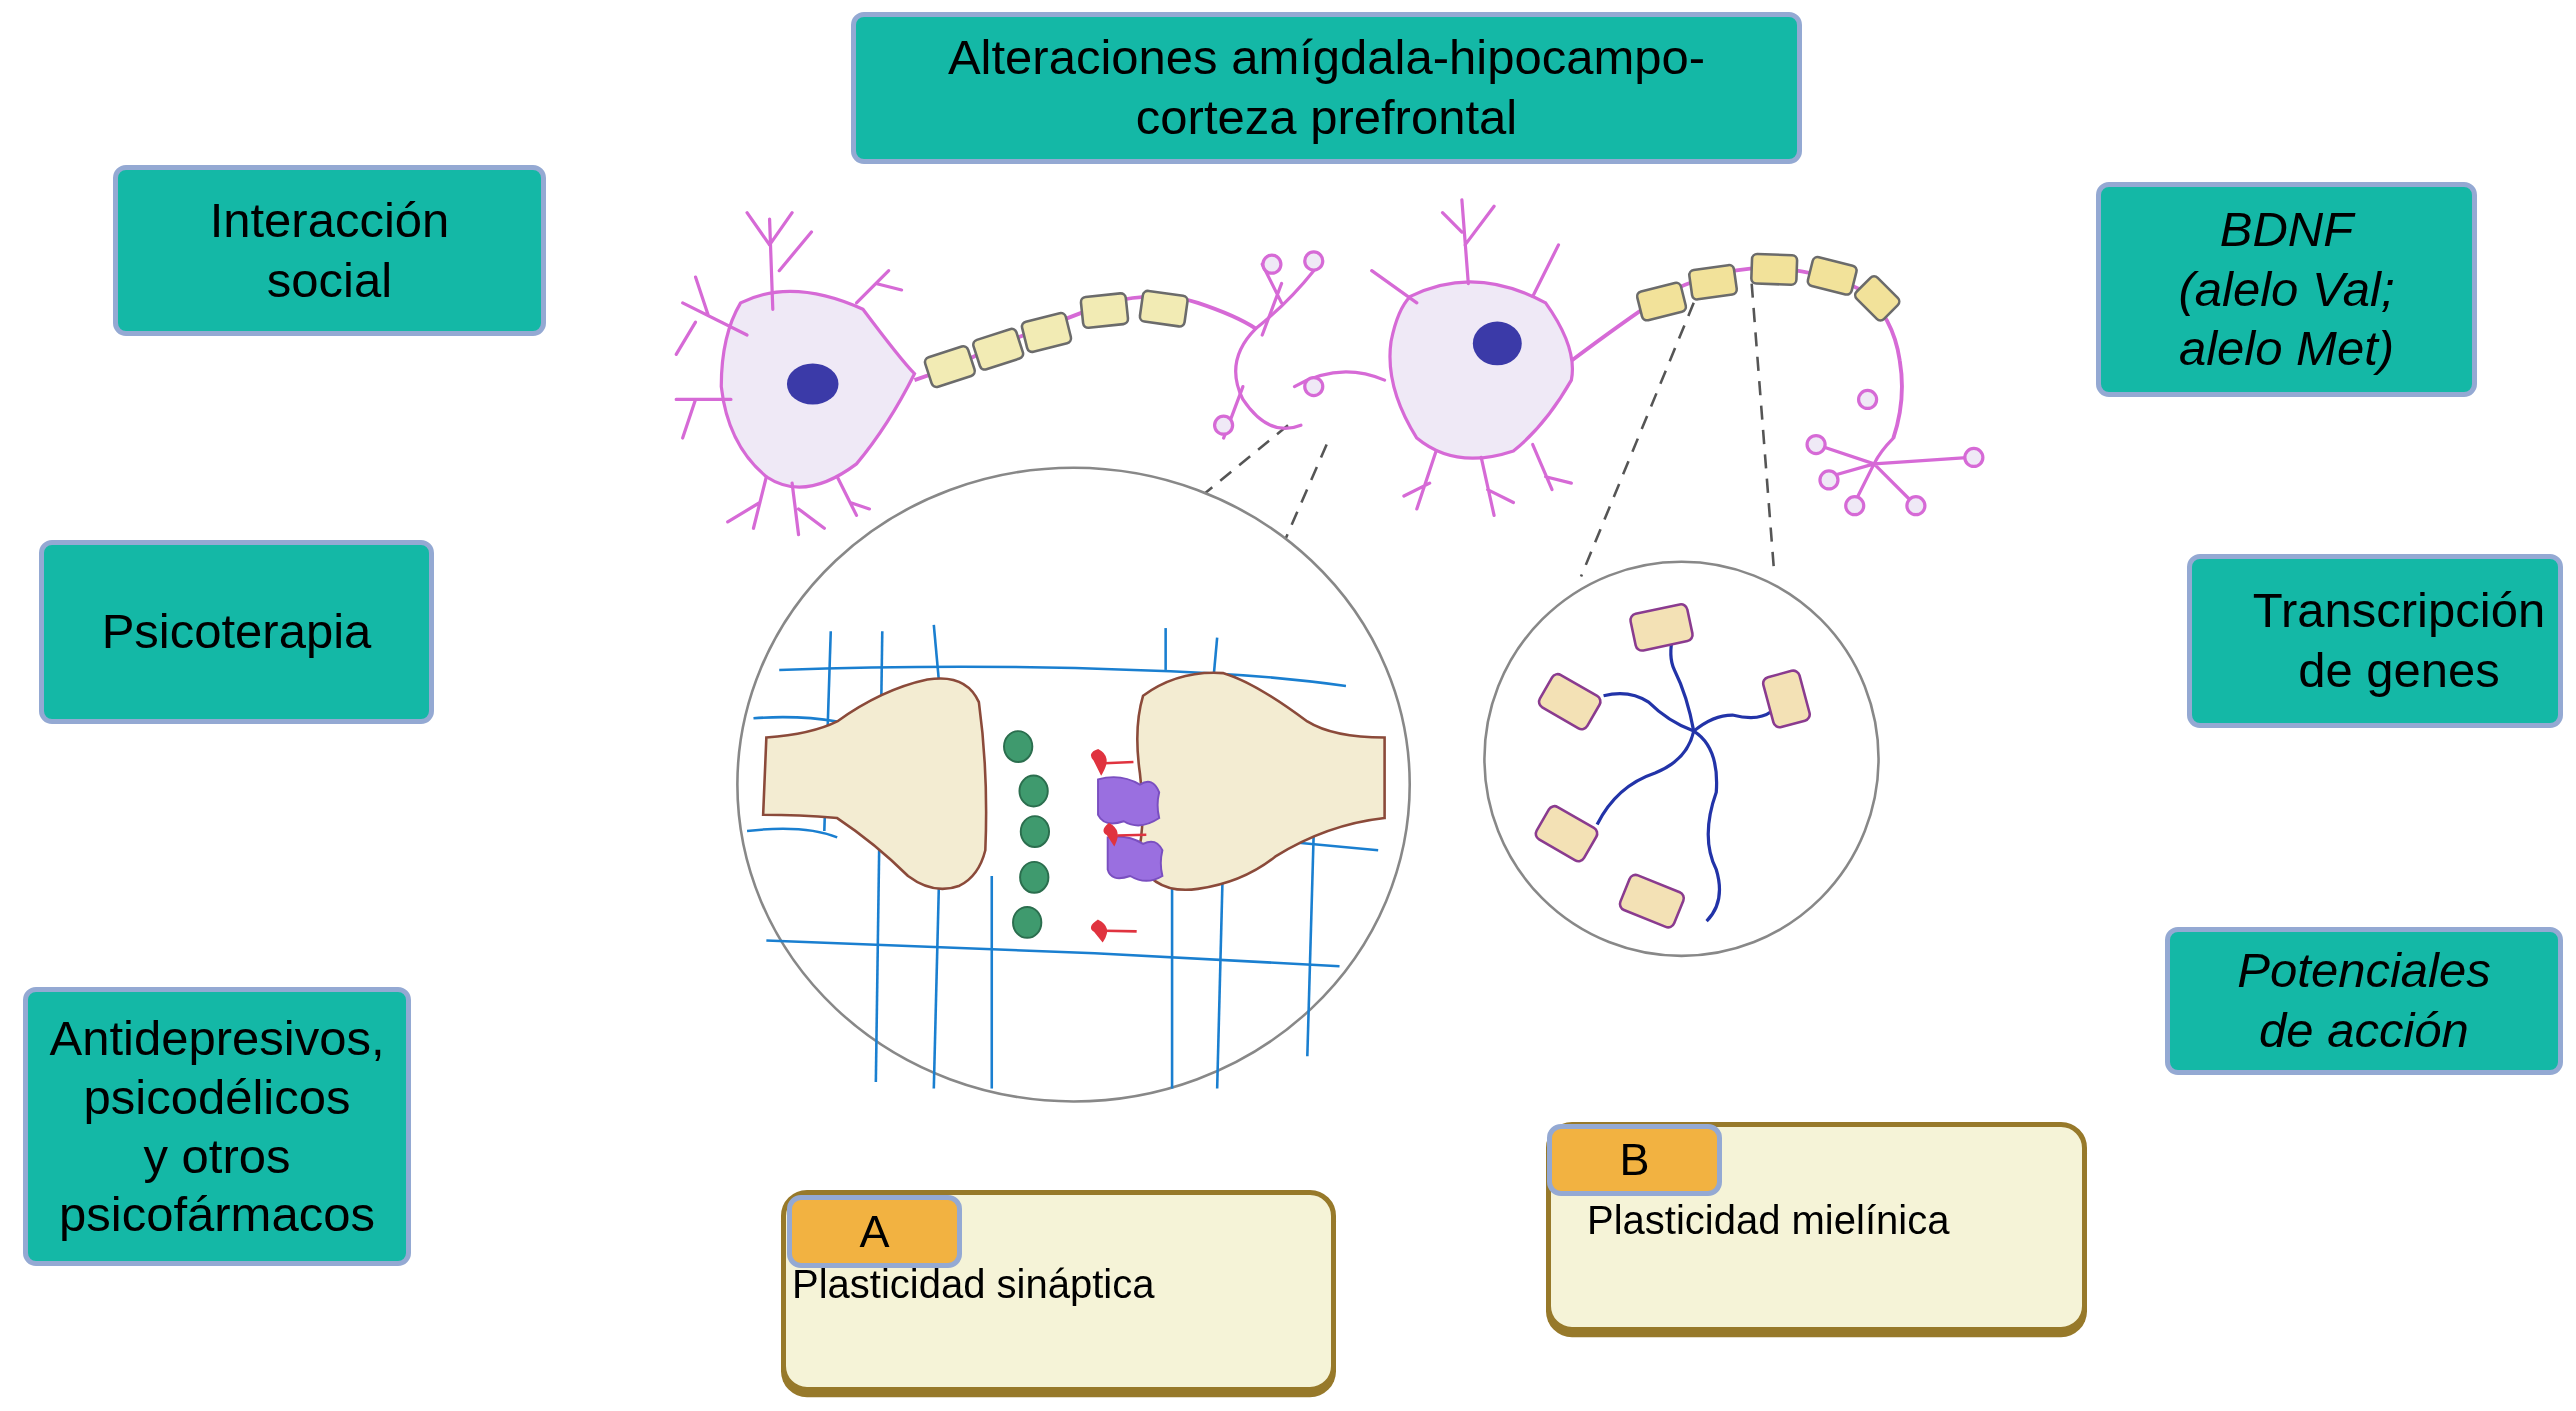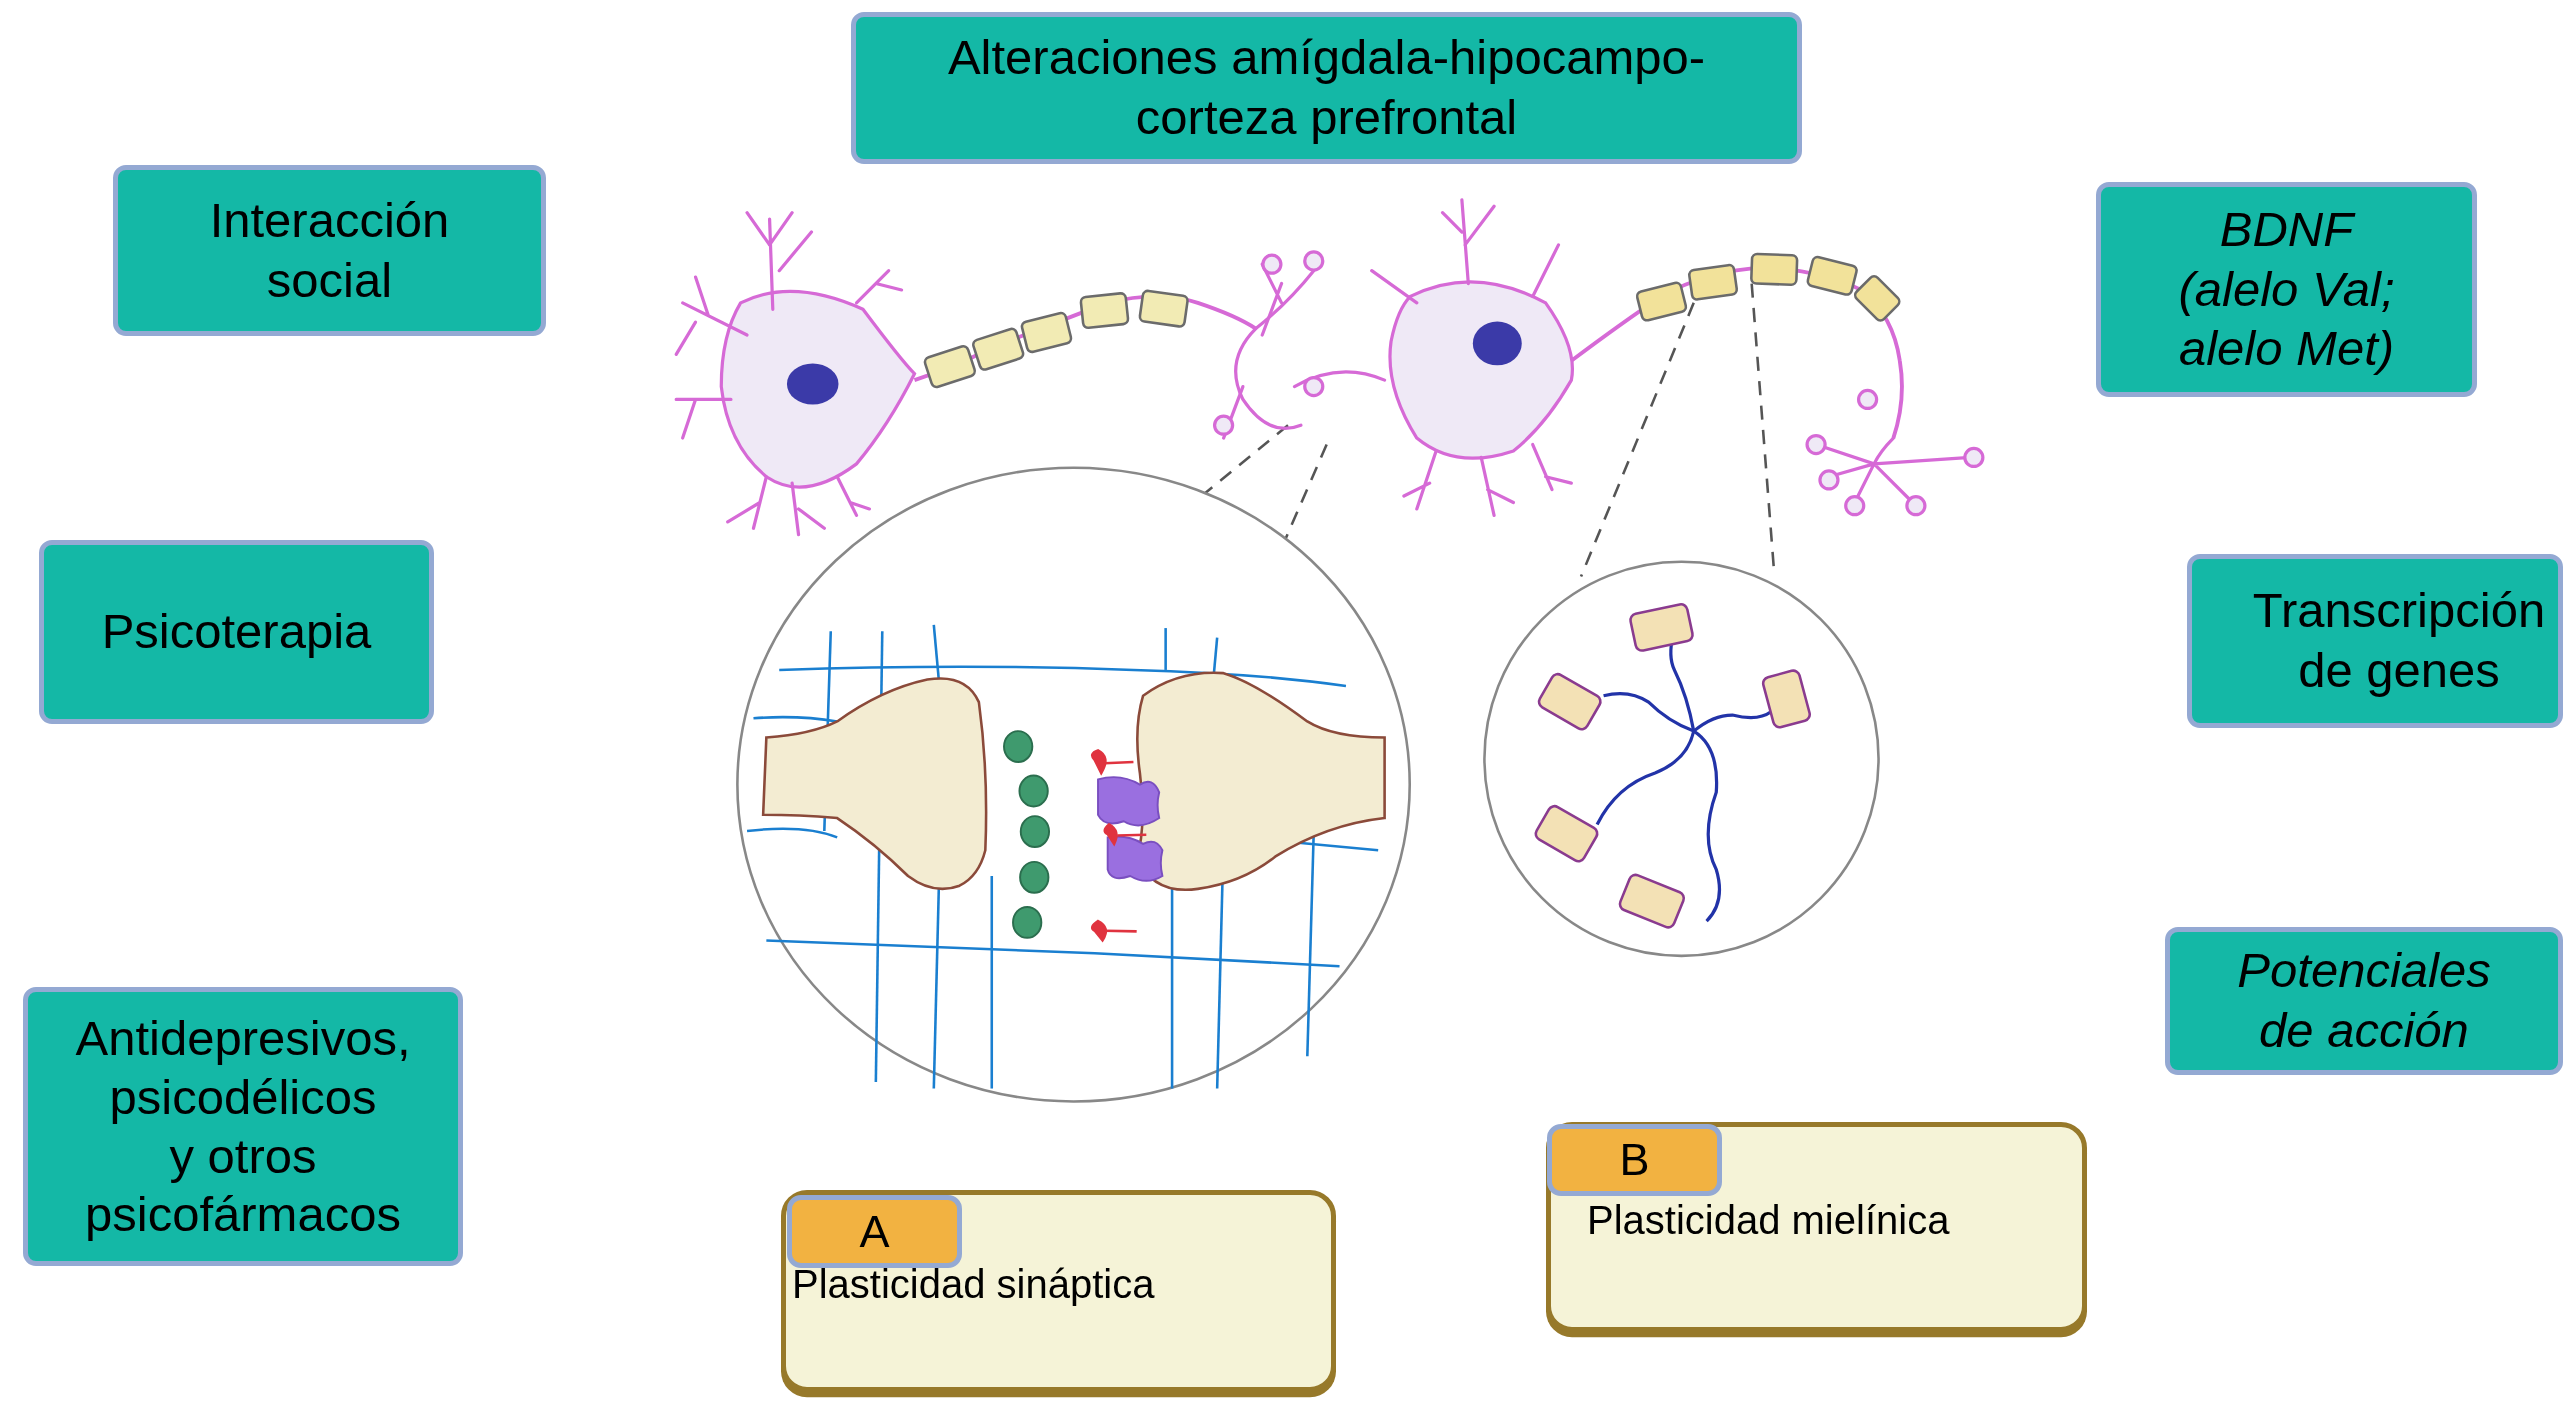--- a/index.html
+++ b/index.html
@@ -163,21 +163,21 @@
 
 <div class="box" style="left:113px; top:165px; width:433px; height:171px;">
   <span>Interacción
 social</span>
 </div>
 
 <div class="box" style="left:39px; top:540px; width:395px; height:184px;">
   <span>Psicoterapia</span>
 </div>
 
-<div class="box" style="left:23px; top:987px; width:440px; height:279px; line-height:1.2;align-items:center;">
+<div class="box" style="left:23px; top:987px; width:388px; height:279px; line-height:1.2;align-items:center;">
   <span>Antidepresivos,
 psicodélicos
 y otros
 psicofármacos</span>
 </div>
 
 <div class="box" style="left:2096px; top:182px; width:381px; height:215px;font-style:italic;">
   <span>BDNF
 (alelo Val;
 alelo Met)</span>

